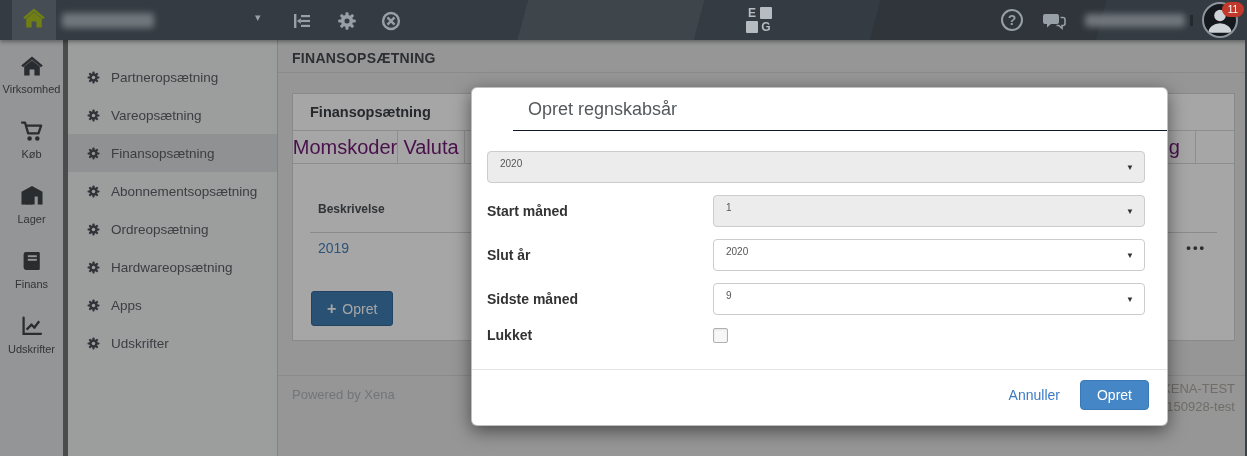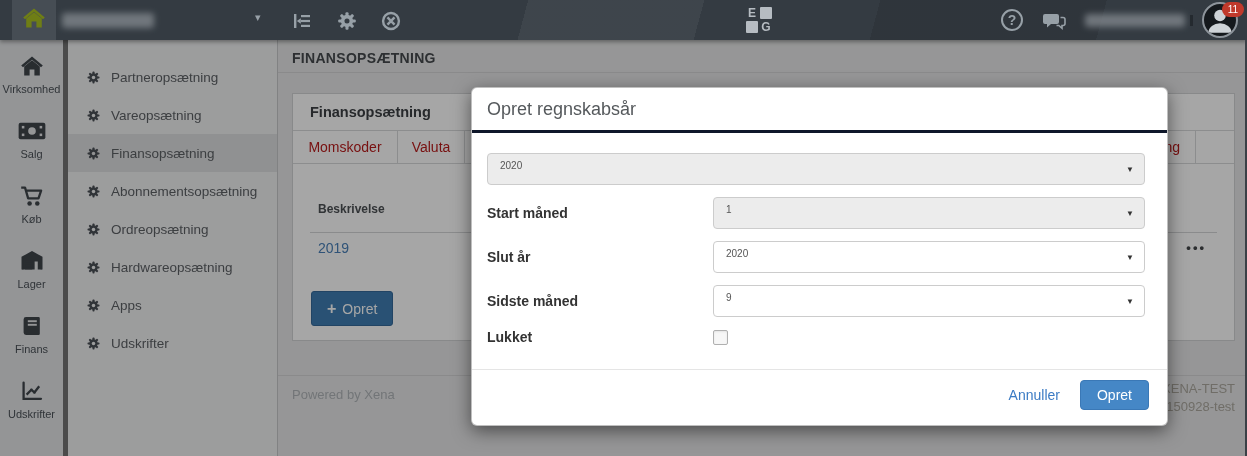--- a/index.html
+++ b/index.html
@@ -53,22 +53,22 @@
 
   
   .main { position:absolute; left:278px; top:40px; width:969px; height:416px; background:#e6e7e8; }
   .title-bar { height:33px; border-bottom:1px solid #d4d5d6; padding:9px 0 0 14px; }
   .page-title { font-size:14px; font-weight:bold; letter-spacing:0.3px; color:#45494d; }
   .panel { position:absolute; left:14px; top:53px; width:943px; height:248px; background:#fff;
     border:1px solid #d2d3d4; }
   .panel-header { height:37px; line-height:36px; border-bottom:1px solid #d8d9da; padding-left:17px;
     font-size:14.5px; font-weight:bold; color:#3c4044; }
   .tab-row { height:33px; display:flex; border-bottom:1px solid #d8d9da; }
-  .tab { height:100%; display:flex; align-items:center; justify-content:center; font-size:14px;
-    color:#b91c1c; border-right:1px solid #d8d9da; cursor:pointer; }
+  .tab { height:100%; display:flex; align-items:center; justify-content:center; font-size:20px;
+    color:#701a75; border-right:1px solid #d8d9da; cursor:pointer; }
   .tab1 { width:105px; } .tab2 { width:67px; }
   .tab-fill { flex:1; justify-content:flex-end; padding-right:15px; }
   .tab-end { width:38px; border-right:none; }
   .panel-body { position:relative; height:176px; }
   .tbl-header { position:absolute; left:25px; top:38px; font-size:12px; font-weight:bold; color:#4c5054; }
   .tbl-header-line { position:absolute; left:17px; right:17px; top:68px; border-bottom:1px solid #d5d6d7; }
   .tbl-link { position:absolute; left:25px; top:76px; font-size:14px; color:#4a80b8; cursor:pointer; }
   .row-actions { position:absolute; right:28px; top:76px; font-size:13px; font-weight:bold;
     letter-spacing:2px; color:#44474a; cursor:pointer; }
   .create-btn { position:absolute; left:18px; top:127px; height:35px; background:#3f7db2;
@@ -82,21 +82,21 @@
 
   .right-edge { position:absolute; right:0; top:40px; width:2px; height:416px; background:#3a4046; z-index:9; }
 
   
   .dim { position:absolute; left:0; top:40px; right:0; bottom:0; background:rgba(0,0,0,0.35); z-index:8; }
 
   
   .modal { position:absolute; left:471px; top:87px; width:697px; height:339px; background:#fff;
     border:1px solid rgba(0,0,0,0.25); border-radius:6px; box-shadow:0 5px 18px rgba(0,0,0,0.5);
     z-index:10; display:flex; flex-direction:column; }
-  .modal-header { padding:11px 30px 10px 15px; border-bottom:3px solid #0f172a; }
+  .modal-header { padding:11px 30px 10px 15px; border-bottom:1px solid #0f172a;margin-left:41px; }
   .modal-title { font-size:18px; color:#55595c; }
   .modal-body { padding:20px 22px 0 15px; flex:1; }
   .field-row { display:flex; align-items:center; margin-bottom:12px; }
   .field-label { width:226px; flex:none; font-size:14px; font-weight:bold; color:#333; }
   .select { position:relative; flex:1; height:32px; border:1px solid #ccc; border-radius:4px;
     background:#fff; font-size:10px; color:#555; padding:6px 26px 6px 12px; cursor:pointer; }
   .select.disabled { background:#ececec; }
   .select::after { content:"▼"; position:absolute; right:10px; top:11px; font-size:8px; color:#333; }
   .checkbox { width:15px; height:15px; border:1px solid #b0b0b0; border-radius:2px; background:#f7f7f7;
     box-shadow:inset 0 1px 2px rgba(0,0,0,0.08); cursor:pointer; }
@@ -185,33 +185,20 @@
       <span class="nicon">
         <svg width="26" height="24" viewBox="0 0 20 20">
           <path d="M10 2 L19 9.5 L17.5 11 L10 4.8 L2.5 11 L1 9.5 Z" fill="#3f454b"></path>
           <path d="M3.5 10.5 L10 5.2 L16.5 10.5 V18 H12 V13 H8 V18 H3.5 Z" fill="#3f454b"></path>
         </svg>
       </span>
       <span class="nlabel">Virksomhed</span>
     </div>
     <div class="nav-item">
       <span class="nicon">
-        <svg width="28" height="20" viewBox="0 0 22 14">
-          <rect x="0.5" y="0.5" width="21" height="13" rx="1.5" fill="#3f454b"></rect>
-          <circle cx="11" cy="7" r="3" fill="#e3e5e7"></circle>
-          <rect x="3" y="3" width="2" height="2" fill="#e3e5e7"></rect>
-          <rect x="17" y="3" width="2" height="2" fill="#e3e5e7"></rect>
-          <rect x="3" y="9" width="2" height="2" fill="#e3e5e7"></rect>
-          <rect x="17" y="9" width="2" height="2" fill="#e3e5e7"></rect>
-        </svg>
-      </span>
-      <span class="nlabel">Salg</span>
-    </div>
-    <div class="nav-item">
-      <span class="nicon">
         <svg width="26" height="24" viewBox="0 0 20 20">
           <path d="M1 3 h3.2 l2.6 9 h8.6 l2.2 -6.5 H5.2" fill="none" stroke="#3f454b" stroke-width="1.9" stroke-linejoin="round"></path>
           <circle cx="8" cy="16.2" r="1.9" fill="#3f454b"></circle>
           <circle cx="14.4" cy="16.2" r="1.9" fill="#3f454b"></circle>
         </svg>
       </span>
       <span class="nlabel">Køb</span>
     </div>
     <div class="nav-item">
       <span class="nicon">

